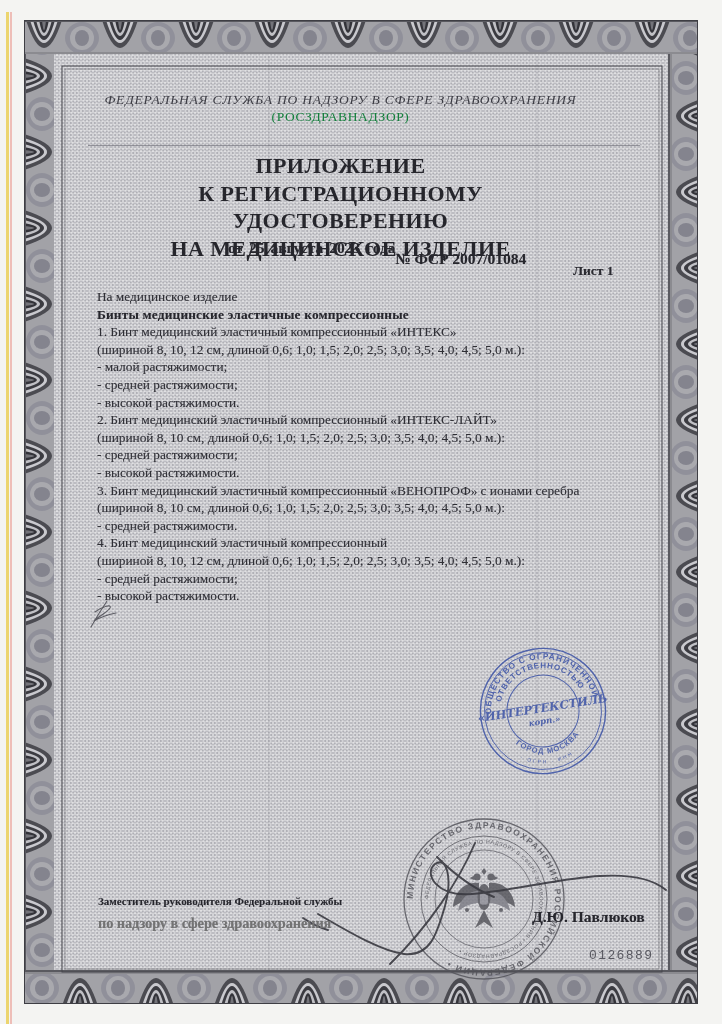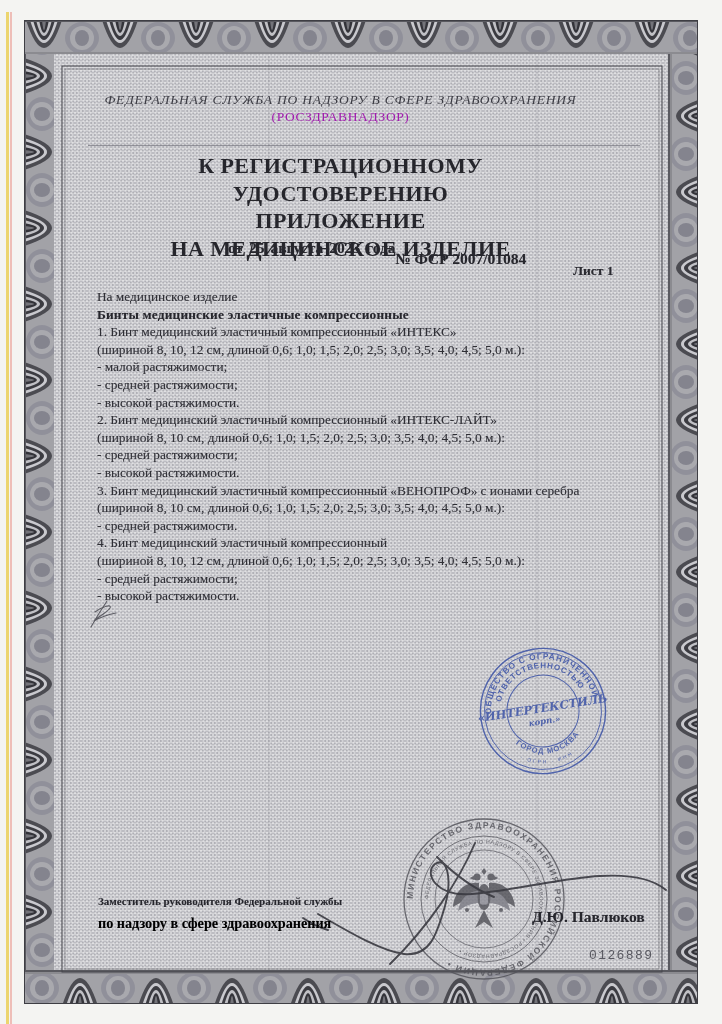--- a/index.html
+++ b/index.html
@@ -16,32 +16,32 @@
       repeating-linear-gradient(90deg, rgba(90,90,100,.12) 0 1px, rgba(0,0,0,0) 1px 3px),
       repeating-conic-gradient(rgba(160,160,172,.28) 0% 25%, rgba(242,242,246,.28) 25% 50%);
     background-size:3px 3px,3px 3px,4px 4px;}
   .fold{top:56px;width:2px;height:920px;background:rgba(105,105,118,.10);}
   #fold-1{left:268px;} #fold-2{left:536px;}
   #frame-svg{left:24px;top:20px;}
   
   .ink{color:#2f2f35;text-shadow:0.3px 0.3px 0.6px rgba(70,70,85,.35);}
   #center-col{left:88px;width:505px;text-align:center;}
   #agency-line1{top:92px;font-size:13.5px;letter-spacing:0.8px;color:#3c3c44;font-style:italic;}
-  #agency-line2{top:109px;font-size:13.5px;letter-spacing:0.6px;color:#a21caf;}
+  #agency-line2{top:109px;font-size:13.5px;letter-spacing:0.6px;color:#15803d;}
   #header-rule{left:88px;top:145px;width:552px;height:1px;background:rgba(75,75,88,.5);}
   .title-line{font-weight:bold;font-size:22px;letter-spacing:0.4px;color:#26262c;line-height:27.5px;}
   #title-block{top:152px;}
   #date-text{left:192px;top:239px;font-size:15.5px;font-weight:bold;word-spacing:2px;color:#26262c;padding-left:36px;}
   #number-text{left:395px;top:238px;font-size:15.5px;font-weight:bold;color:#26262c;margin-top:12px;}
   #sheet-text{left:573px;top:263px;font-size:13.5px;font-weight:bold;color:#2a2a30;}
   #body-lines{left:97px;top:288px;width:540px;font-size:13.3px;line-height:17.6px;color:#2f2f35;}
   .bline{white-space:nowrap;text-shadow:0.3px 0.3px 0.6px rgba(70,70,85,.33);}
   .bline b{letter-spacing:0.2px;color:#26262c;}
   #position-line1{left:98px;top:895px;font-size:11px;font-weight:bold;color:#26262c;}
-  #position-line2{left:98px;top:915px;font-size:14.2px;font-weight:bold;color:#000000;}
+  #position-line2{left:98px;top:915px;font-size:14.2px;font-weight:bold;color:#737373;}
   #signer-name{left:532px;top:908px;font-size:15.5px;font-weight:bold;color:#26262c;}
   #serial-number{left:589px;top:948px;font-family:"Liberation Mono", monospace;
     font-size:13px;letter-spacing:1.4px;color:#595961;}
   #company-stamp-svg{left:468px;top:636px;}
   #official-seal-svg{left:394px;top:809px;}
   #signature-svg{left:0;top:0;pointer-events:none;}
 </style>
 </head>
 <body>
 
@@ -91,22 +91,22 @@
     </g>
     <rect x="0.5" y="0.5" width="673" height="983" fill="none" stroke="#3e3e44" stroke-width="1"></rect>
     <rect x="38" y="46" width="600" height="906" fill="none" stroke="#46464c" stroke-width="1"></rect>
     <rect x="41" y="49" width="594" height="900" fill="none" stroke="#46464c" stroke-width="0.6" opacity="0.7"></rect>
   </svg>
 
   <div class="abs" id="center-col" style="top:0;height:0;">
     <div class="abs" id="agency-line1" style="left:0;width:505px;">ФЕДЕРАЛЬНАЯ СЛУЖБА ПО НАДЗОРУ В СФЕРЕ ЗДРАВООХРАНЕНИЯ</div>
     <div class="abs" id="agency-line2" style="left:0;width:505px;">(РОСЗДРАВНАДЗОР)</div>
     <div class="abs" id="title-block" style="left:0;width:505px;">
+      <div class="title-line">ПРИЛОЖЕНИЕ</div>
       <div class="title-line">К РЕГИСТРАЦИОННОМУ УДОСТОВЕРЕНИЮ</div>
-      <div class="title-line">ПРИЛОЖЕНИЕ</div>
       <div class="title-line">НА МЕДИЦИНСКОЕ ИЗДЕЛИЕ</div>
     </div>
   </div>
   <div class="abs" id="header-rule"></div>
   <div class="abs ink" id="date-text">от  25 августа 2023 года</div>
   <div class="abs ink" id="number-text">№  ФСР 2007/01084</div>
   <div class="abs ink" id="sheet-text">Лист 1</div>
 
   <div class="abs" id="body-lines">
       <div class="bline">На медицинское изделие</div>

